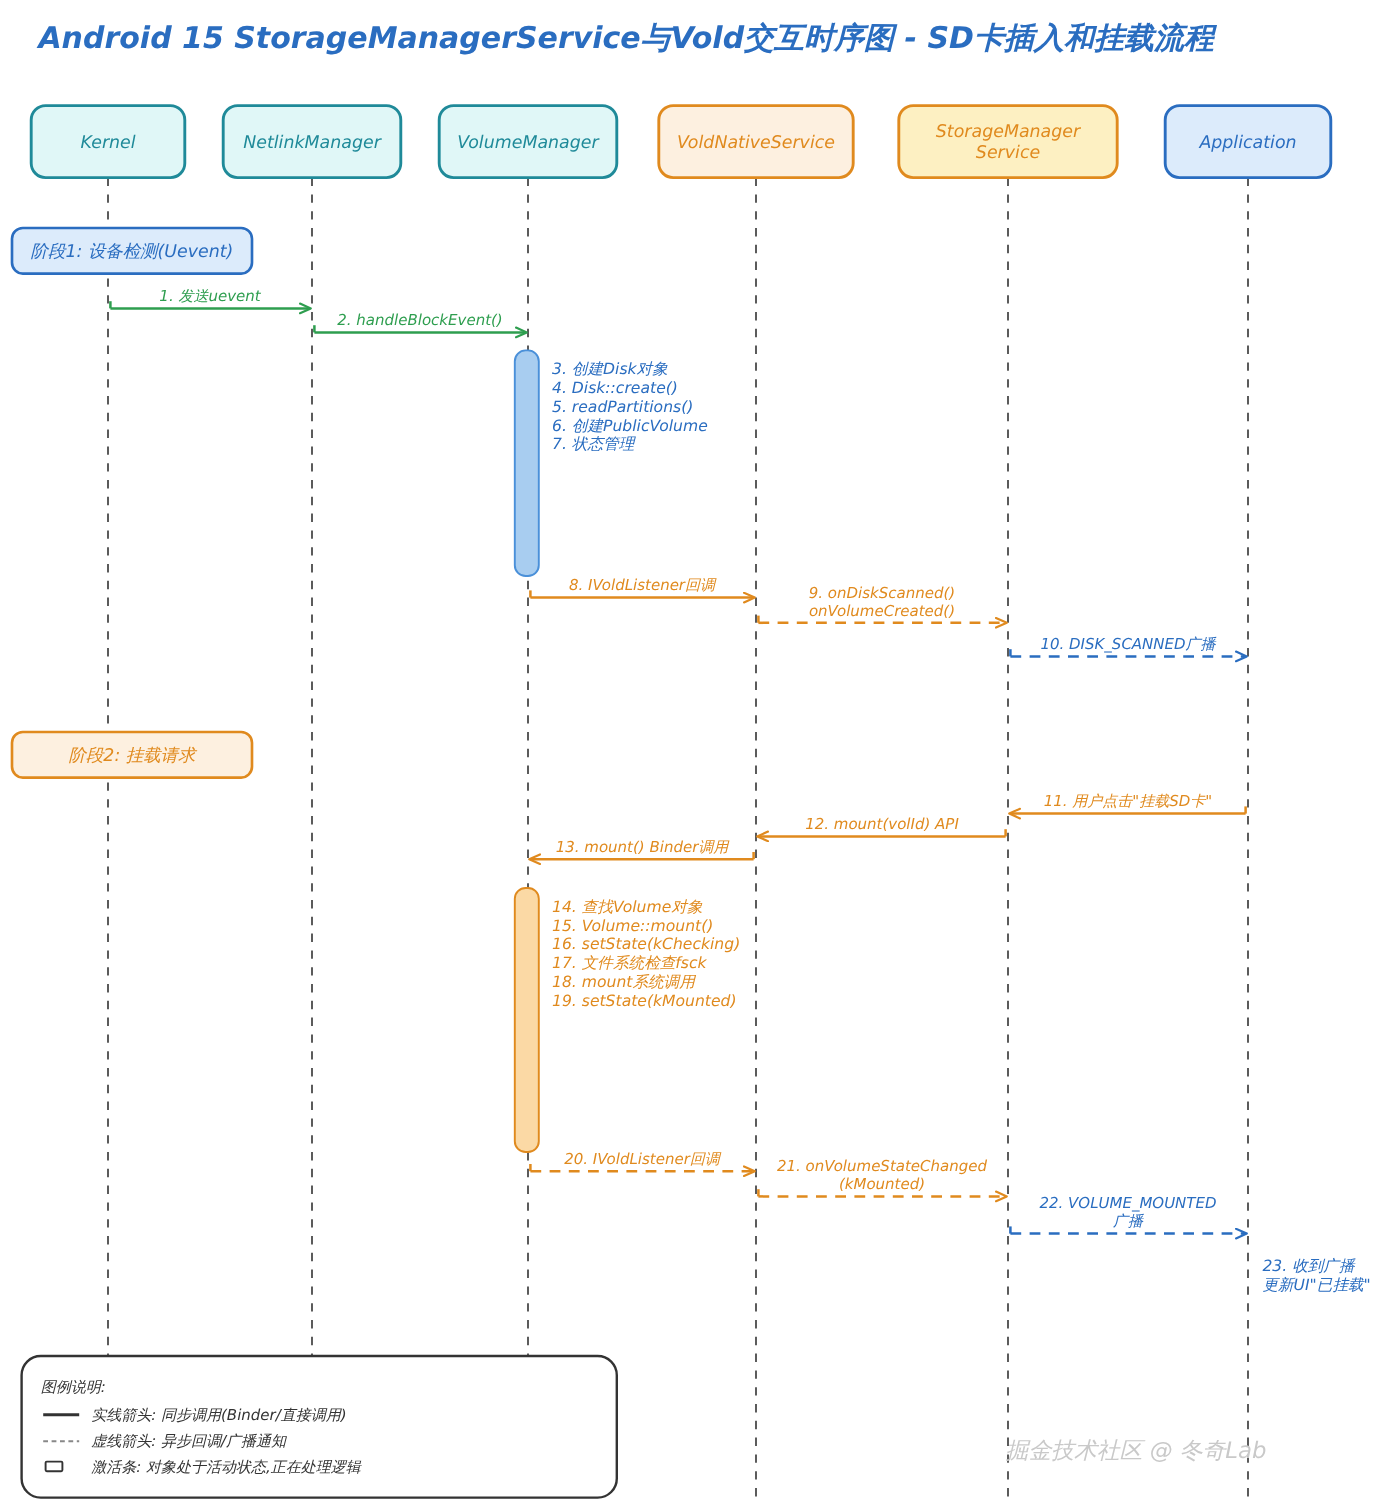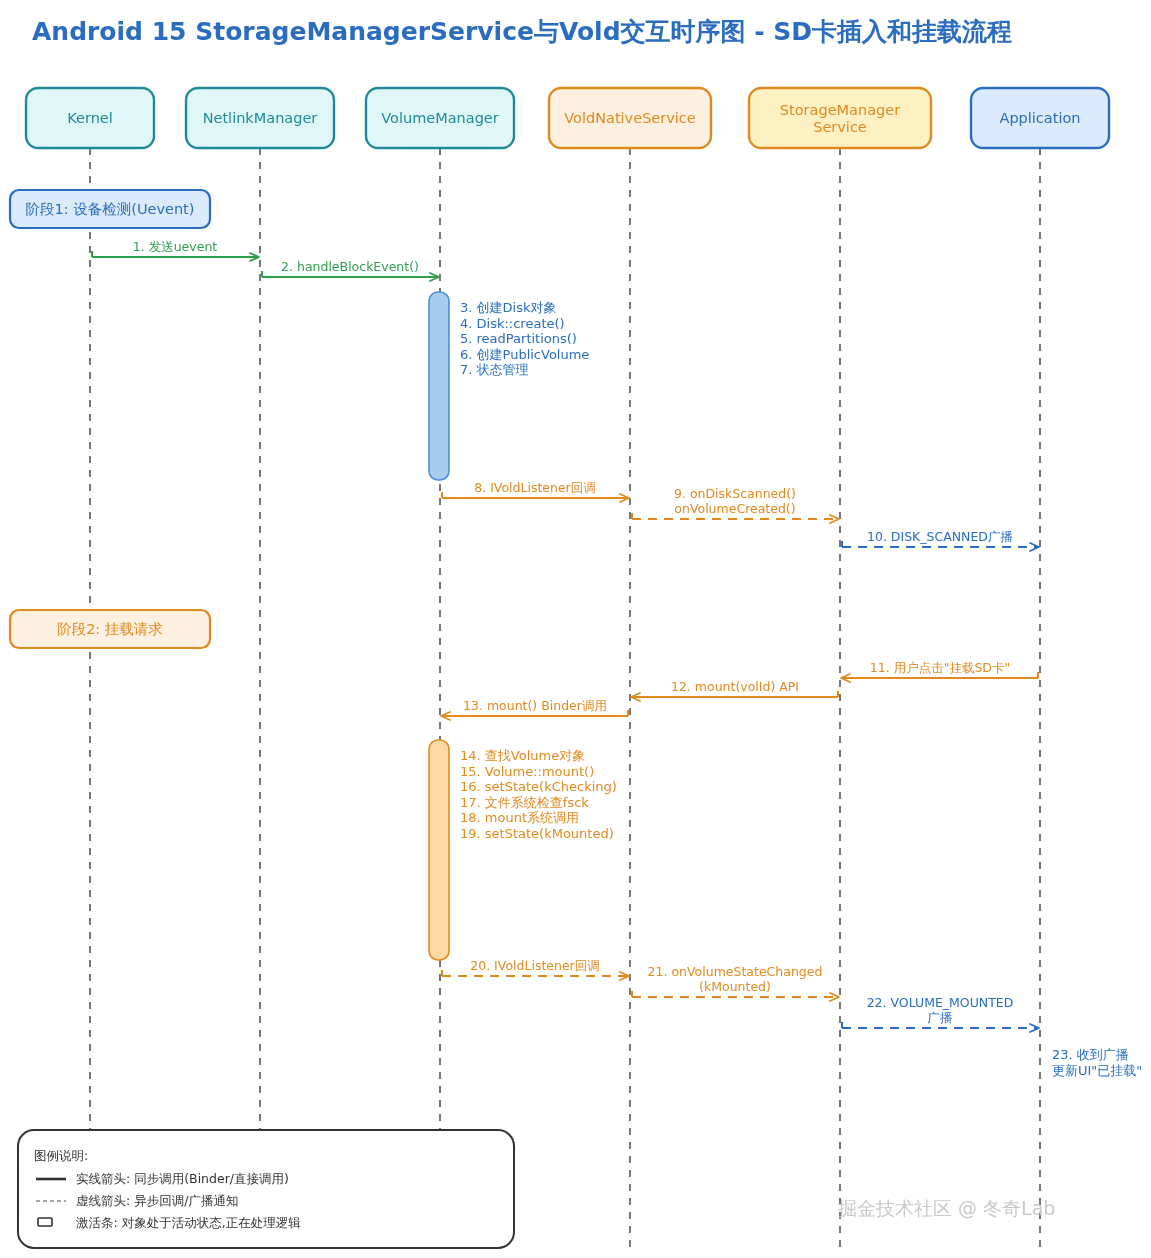--- a/index.html
+++ b/index.html
@@ -12,20 +12,21 @@
     height: 1258px;
     position: relative;
     font-family: "DejaVu Sans", "Liberation Sans", sans-serif;
     overflow: hidden;
   }
   #diagram-root {
     position: absolute;
     left: 0; top: 0;
     width: 1151px;
     height: 1258px;
+    font-style: italic;
   }
   svg#seq-svg {
     position: absolute;
     left: 0; top: 0;
     width: 1151px;
     height: 1258px;
   }
   .title-text {
     font-size: 25px;
     fill: #2a6dc0;

